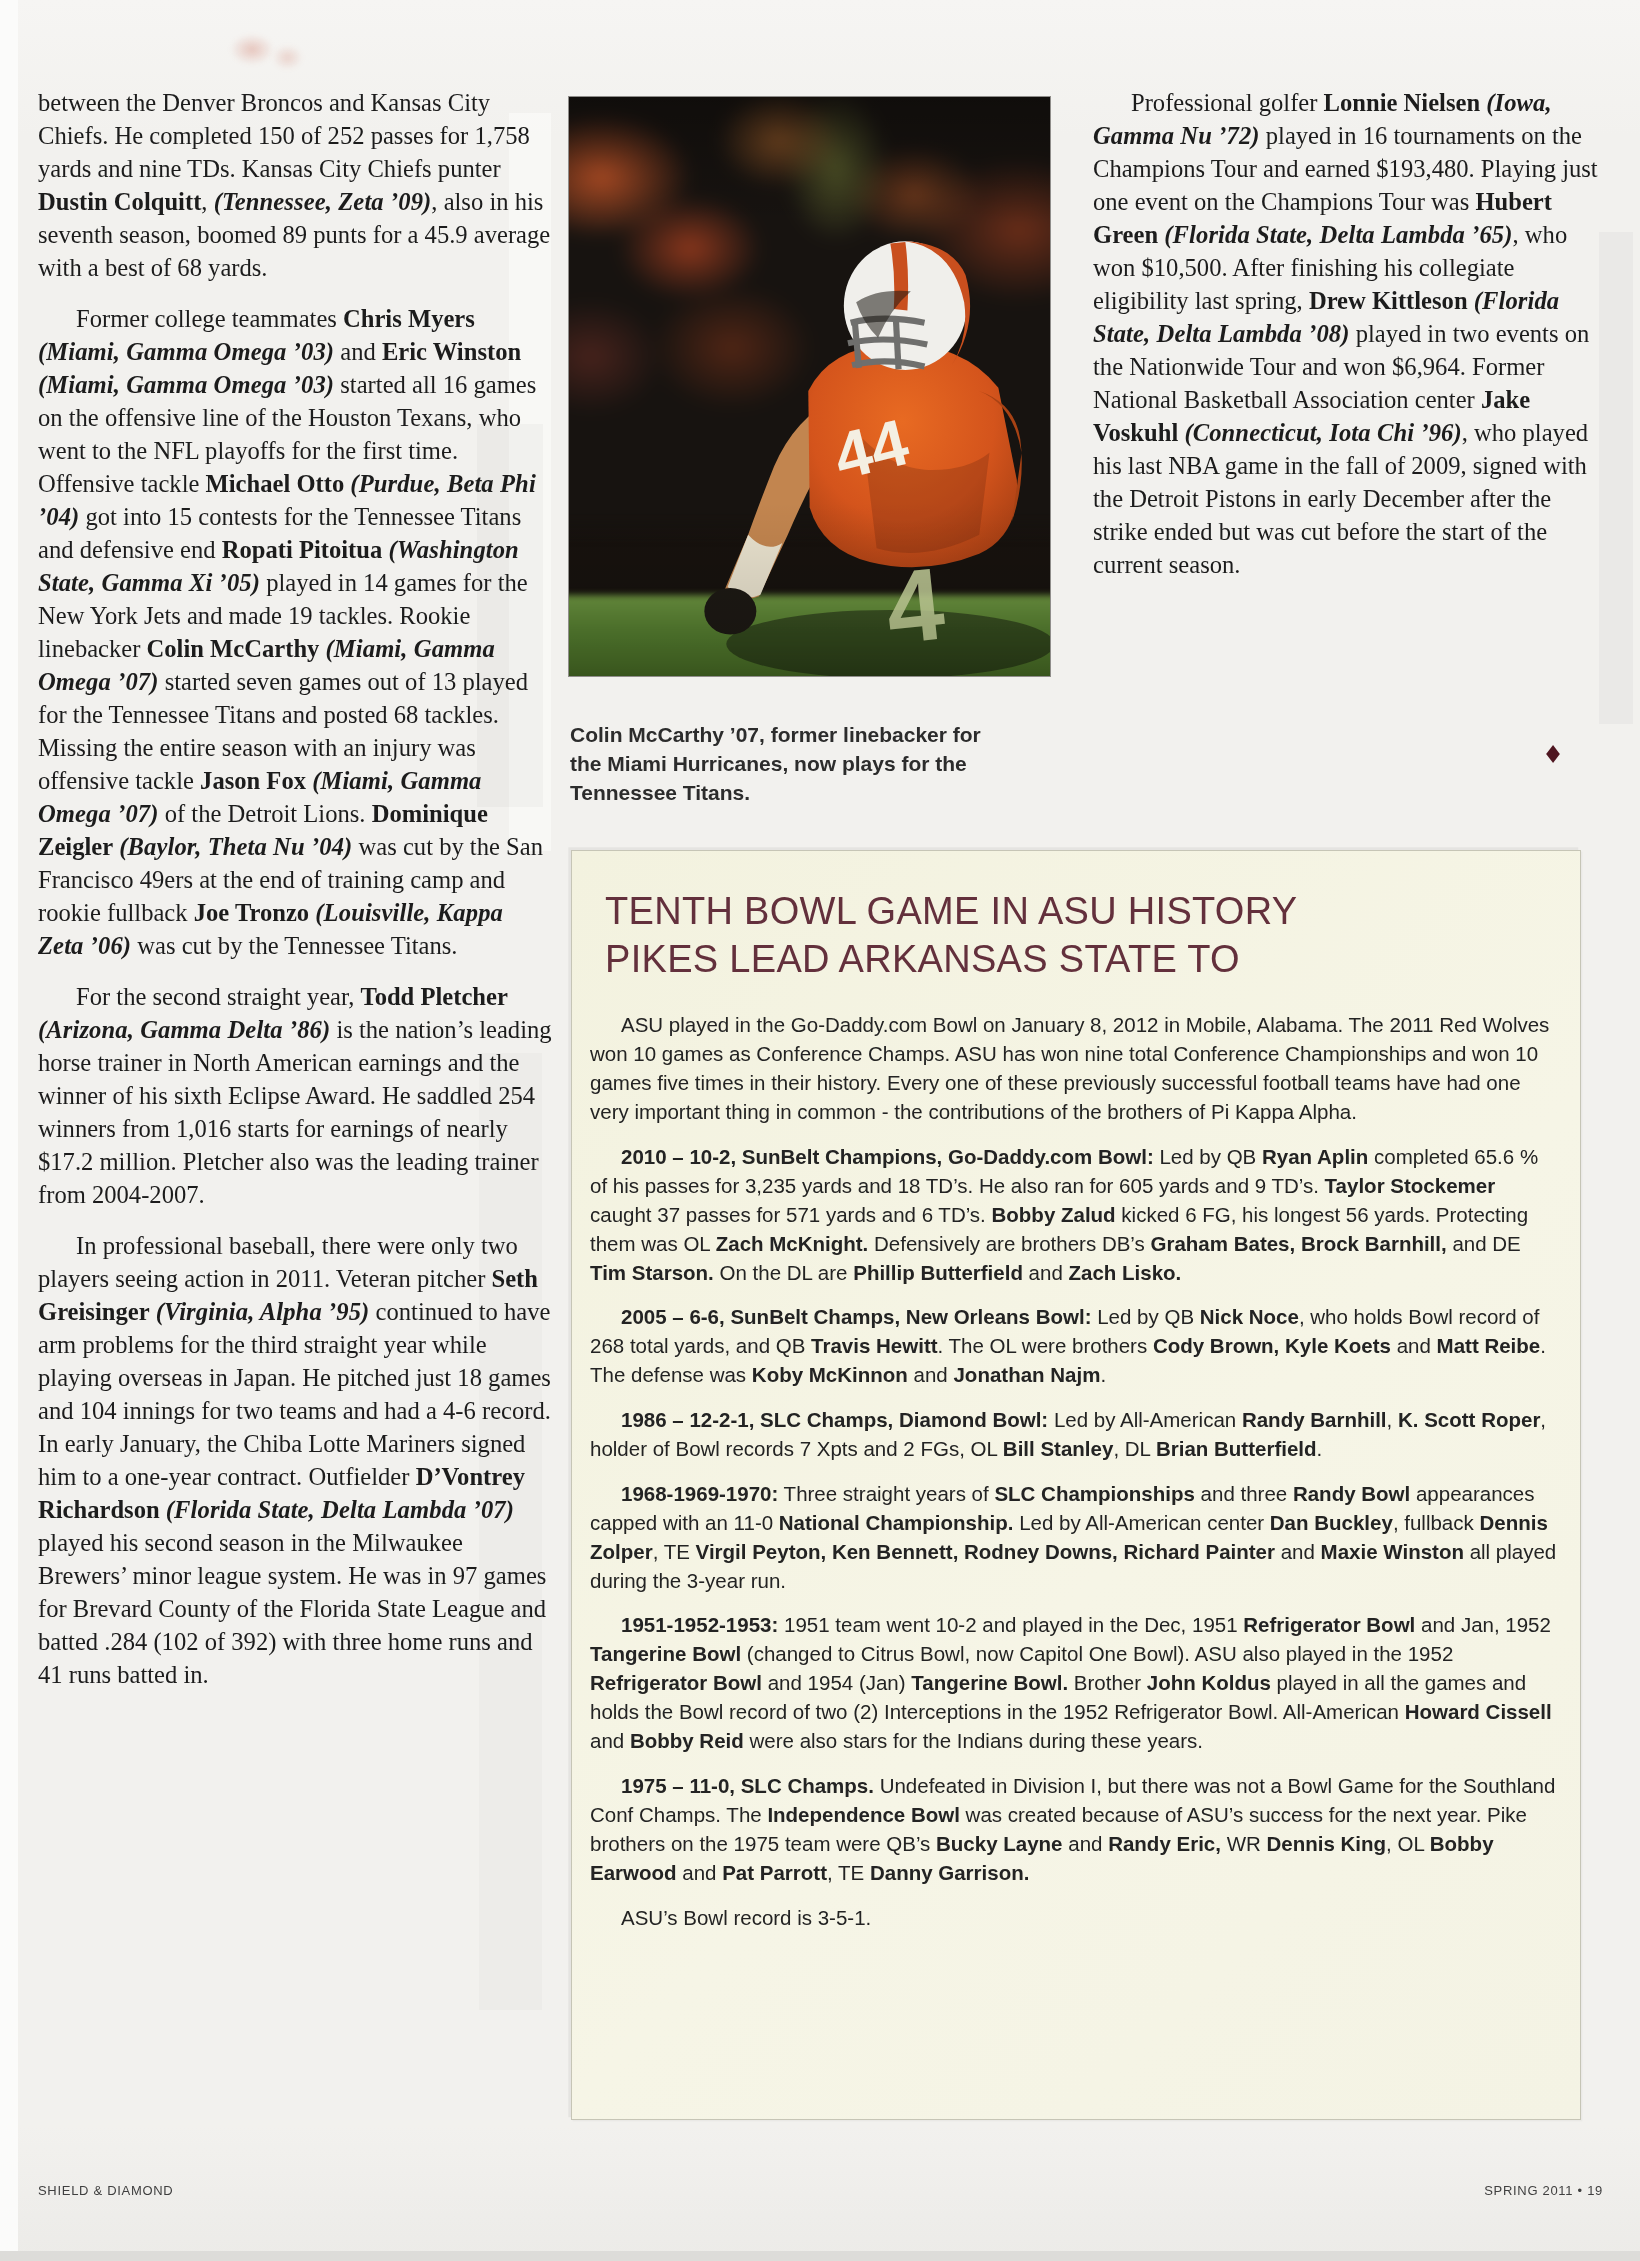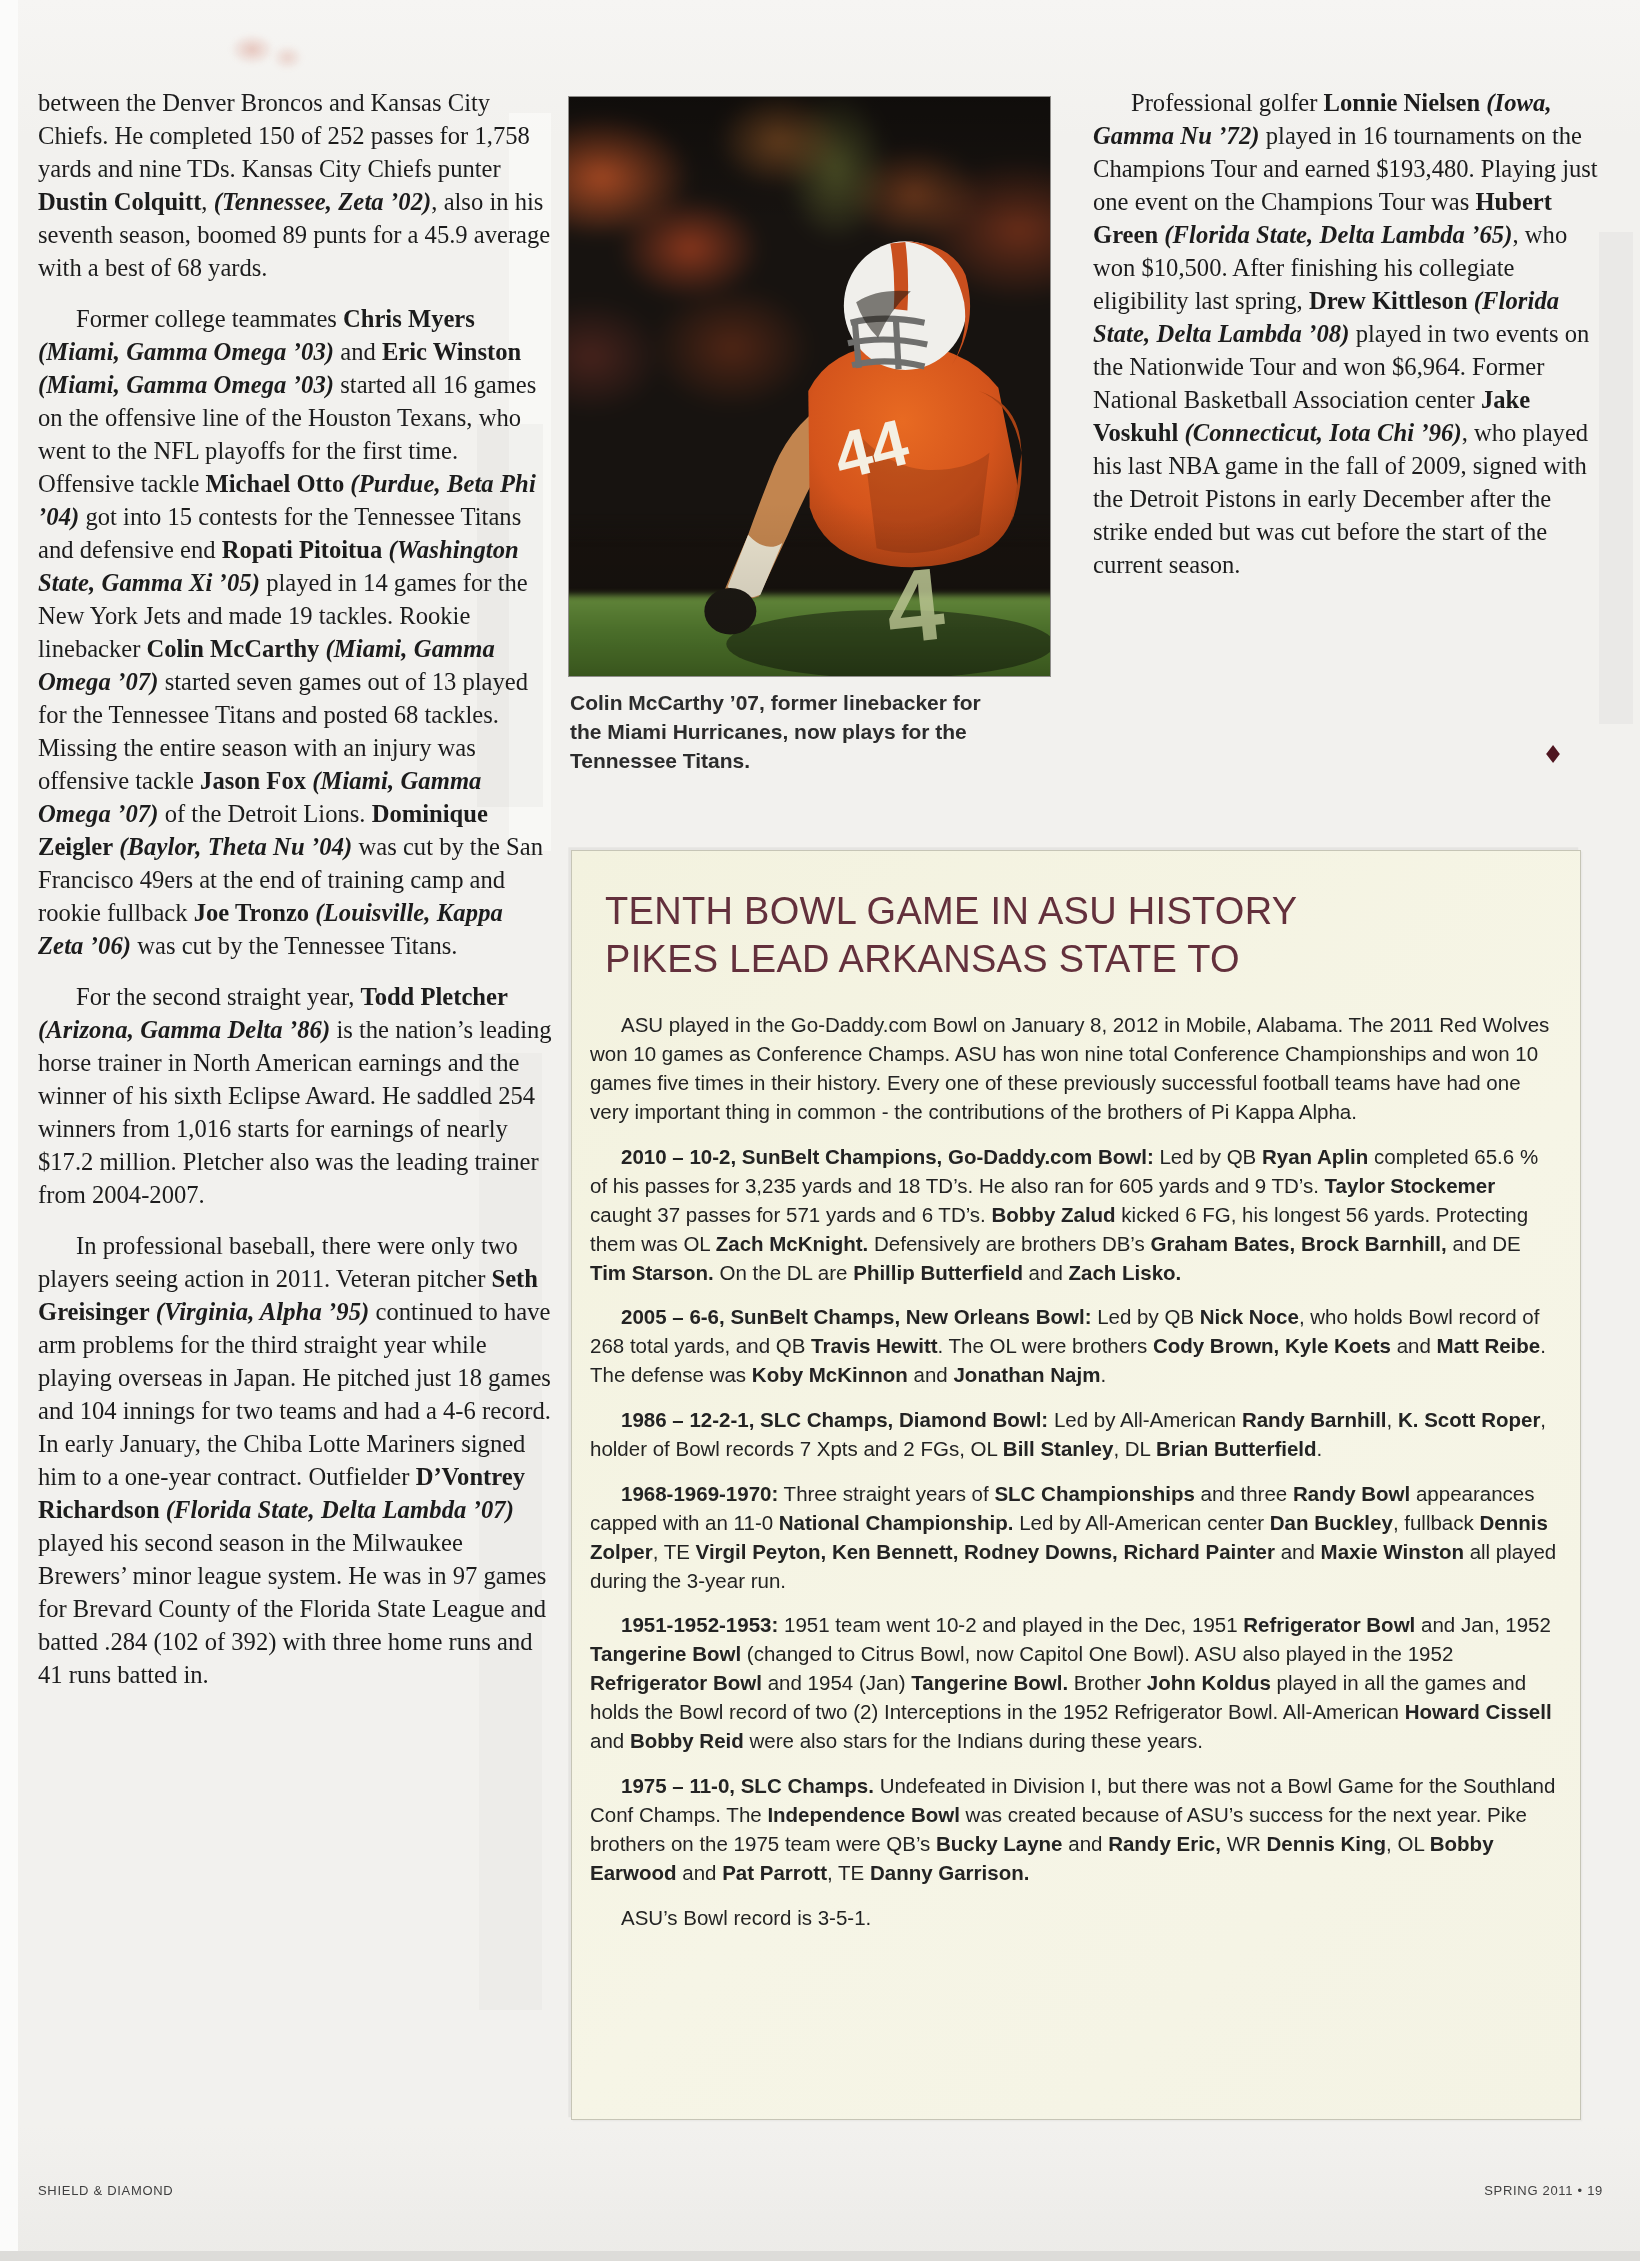--- a/index.html
+++ b/index.html
@@ -60,21 +60,21 @@
     background:linear-gradient(180deg,#6d9440 0%,#567f30 40%,#436522 100%);
     filter:blur(3.4px);
   }
   .photo-vignette{
     position:absolute;inset:0;
     background:linear-gradient(180deg,rgba(0,0,0,.3) 0%,rgba(0,0,0,0) 22%,rgba(0,0,0,0) 70%,rgba(0,0,0,.18) 100%);
   }
   .photo svg{position:absolute;inset:0;}
 
   .caption{
-    position:absolute;left:570px;top:688px;width:448px;z-index:1;
+    position:absolute;left:570px;top:720px;width:448px;z-index:1;
     font-family:"Liberation Sans", sans-serif;font-weight:bold;
     font-size:21px;line-height:29px;color:#2c2c2c;
   }
 
   
   .feature-box{
     position:absolute;left:571px;top:850px;width:1010px;height:1270px;z-index:1;
     box-sizing:border-box;
     background:linear-gradient(135deg,#f3f2df 0%,#f6f5e6 55%,#f4f3e4 100%);
     border:0.7px solid #c6c5b6;
@@ -108,21 +108,21 @@
   <div class="margin-strip"></div>
 
   <div class="artifact art-strip"></div>
   <div class="artifact art-red1"></div>
   <div class="artifact art-red2"></div>
   <div class="artifact art-gray1"></div>
   <div class="artifact art-gray2"></div>
   <div class="artifact art-gray3"></div>
 
   <div class="col left-col">
-      <p class="noind">between the Denver Broncos and Kansas City Chiefs. He completed 150 of 252 passes for 1,758 yards and nine TDs. Kansas City Chiefs punter <b>Dustin Colquitt</b>, <b><i>(Tennessee, Zeta ’02)</i></b>, also in his seventh season, boomed 89 punts for a 45.9 average with a best of 68 yards.</p>
+      <p class="noind">between the Denver Broncos and Kansas City Chiefs. He completed 150 of 252 passes for 1,758 yards and nine TDs. Kansas City Chiefs punter <b>Dustin Colquitt</b>, <b><i>(Tennessee, Zeta ’09)</i></b>, also in his seventh season, boomed 89 punts for a 45.9 average with a best of 68 yards.</p>
       <p>Former college teammates <b>Chris Myers</b> <b><i>(Miami, Gamma Omega ’03)</i></b> and <b>Eric Winston</b> <b><i>(Miami, Gamma Omega ’03)</i></b> started all 16 games on the offensive line of the Houston Texans, who went to the NFL playoffs for the first time. Offensive tackle <b>Michael Otto</b> <b><i>(Purdue, Beta Phi ’04)</i></b> got into 15 contests for the Tennessee Titans and defensive end <b>Ropati Pitoitua</b> <b><i>(Washington State, Gamma Xi ’05)</i></b> played in 14 games for the New York Jets and made 19 tackles. Rookie linebacker <b>Colin McCarthy</b> <b><i>(Miami, Gamma Omega ’07)</i></b> started seven games out of 13 played for the Tennessee Titans and posted 68 tackles. Missing the entire season with an injury was offensive tackle <b>Jason Fox</b> <b><i>(Miami, Gamma Omega ’07)</i></b> of the Detroit Lions. <b>Dominique Zeigler</b> <b><i>(Baylor, Theta Nu ’04)</i></b> was cut by the San Francisco 49ers at the end of training camp and rookie fullback <b>Joe Tronzo</b> <b><i>(Louisville, Kappa Zeta ’06)</i></b> was cut by the Tennessee Titans.</p>
       <p>For the second straight year, <b>Todd Pletcher</b> <b><i>(Arizona, Gamma Delta ’86)</i></b> is the nation’s leading horse trainer in North American earnings and the winner of his sixth Eclipse Award. He saddled 254 winners from 1,016 starts for earnings of nearly $17.2 million. Pletcher also was the leading trainer from 2004-2007.</p>
       <p>In professional baseball, there were only two players seeing action in 2011. Veteran pitcher <b>Seth Greisinger</b> <b><i>(Virginia, Alpha ’95)</i></b> continued to have arm problems for the third straight year while playing overseas in Japan. He pitched just 18 games and 104 innings for two teams and had a 4-6 record. In early January, the Chiba Lotte Mariners signed him to a one-year contract. Outfielder <b>D’Vontrey Richardson</b> <b><i>(Florida State, Delta Lambda ’07)</i></b> played his second season in the Milwaukee Brewers’ minor league system. He was in 97 games for Brevard County of the Florida State League and batted .284 (102 of 392) with three home runs and 41 runs batted in.</p>
     </div>
 
   <div class="photo">
     <div class="photo-crowd"></div>
     <div class="photo-field"></div>
     <svg viewBox="0 0 705 848" width="482" height="580">
       <defs>

